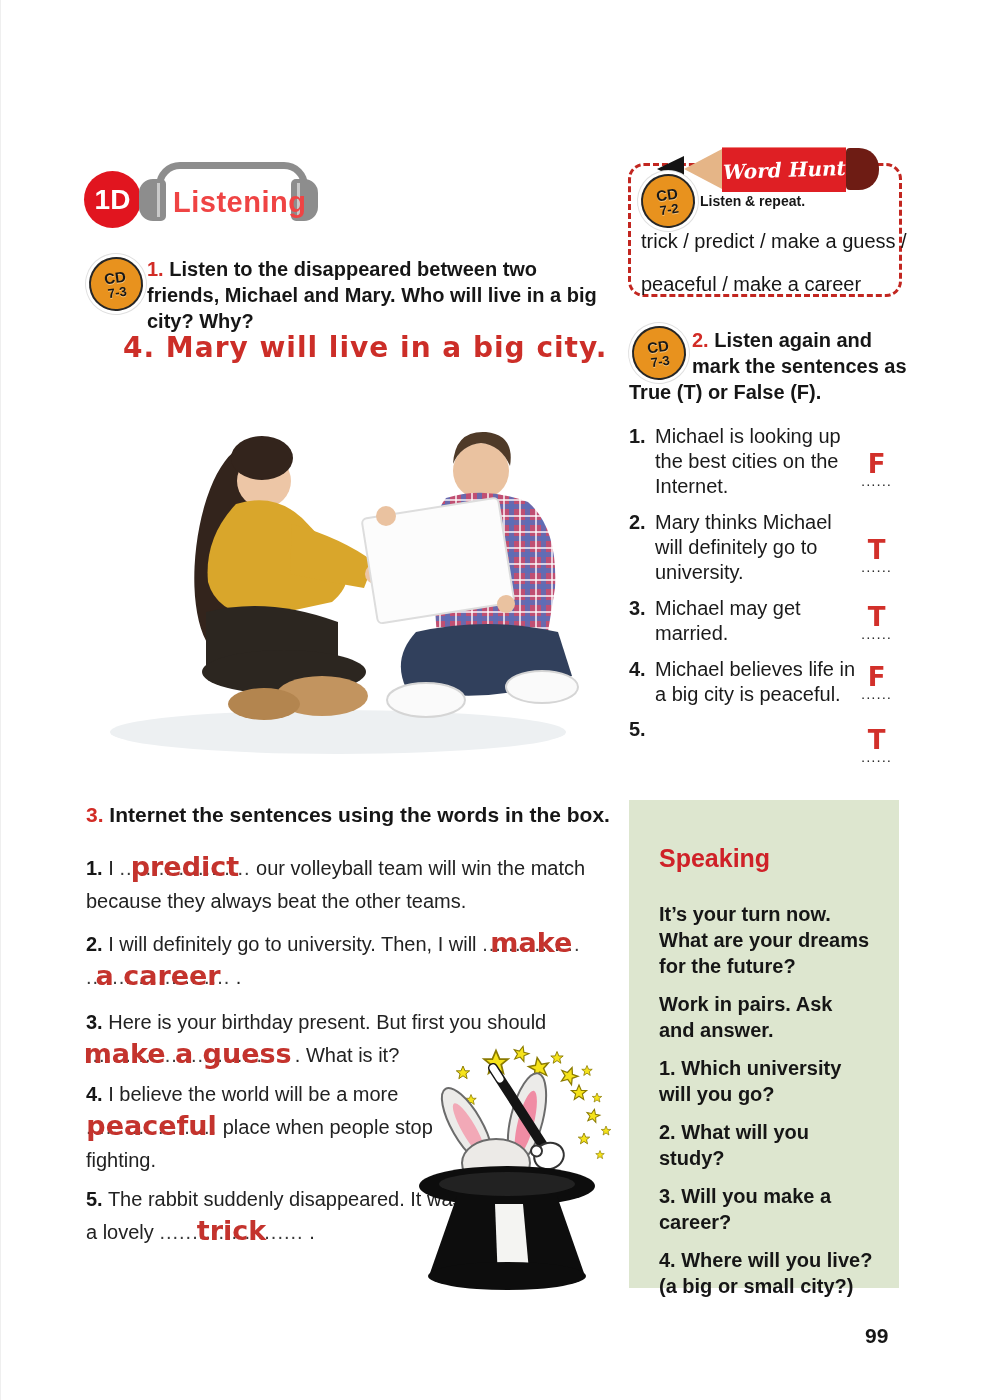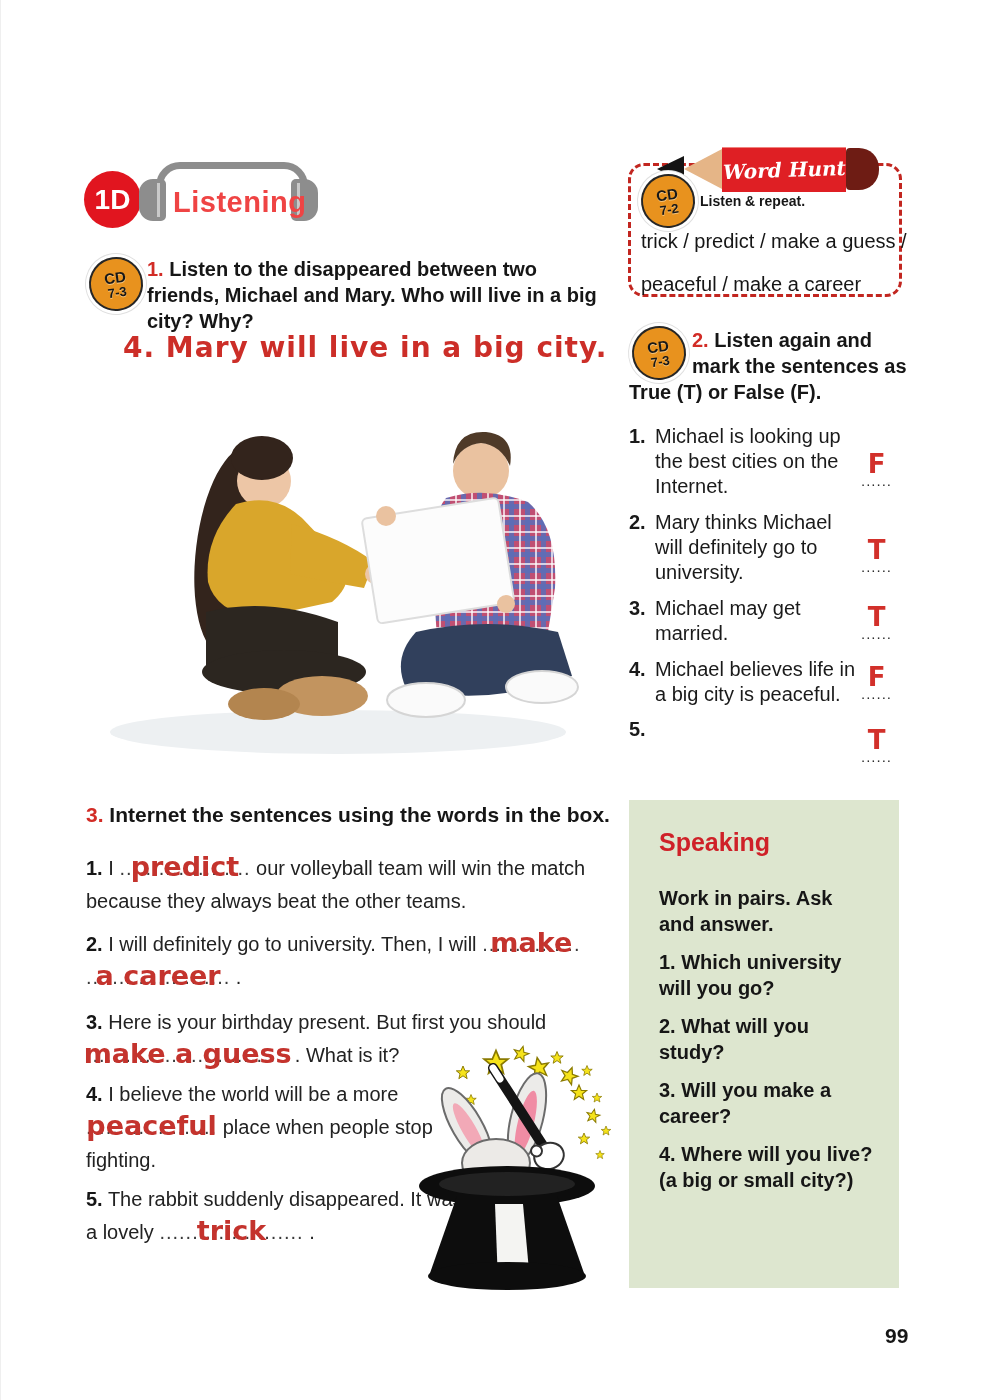--- a/index.html
+++ b/index.html
@@ -57,21 +57,21 @@
 
   
   .ex2item{display:flex;font-size:20px;line-height:25px;color:#1a1a1a;}
   .ex2item .n{font-weight:bold;width:26px;flex:none;}
   .tfbox{display:flex;flex-direction:column;align-items:center;line-height:1;}
   .tfbox .tf{color:#d2302a;font-weight:800;font-size:26px;font-family:"DejaVu Sans", sans-serif;}
   .tfbox .tfd{color:#2c2c2c;font-size:15px;letter-spacing:1px;margin-top:-4px;}
 
   
   .speak{background:#dde6cf;width:270px;height:488px;}
-  .speak .inner{padding:28px 26px 0 30px;}
+  .speak .inner{padding:44px 26px 0 30px;}
   .speak h2{margin:0 0 28px 0;color:#cf2128;font-size:25px;font-weight:800;}
   .speak p{margin:0 0 12px 0;font-size:20px;line-height:26px;font-weight:bold;color:#161616;}
 
   .pageno{font-weight:bold;font-size:21px;color:#161616;}
   .answer-script{font-family:"DejaVu Sans", sans-serif;font-weight:800;font-size:28px;
     color:#cc2e28;letter-spacing:1px;white-space:nowrap;}
 </style>
 </head>
 <body>
 
@@ -298,23 +298,24 @@
       <ellipse cx="108" cy="146" rx="68" ry="12" fill="#222222"></ellipse>
       <path d="M58,158 L158,158 L186,238 Q108,258 30,238 Z" fill="#0d0d0d"></path>
       <path d="M96,166 L124,166 L131,244 L99,244 Z" fill="#f4f4f2"></path>
       <ellipse cx="108" cy="238" rx="79" ry="14" fill="#0d0d0d"></ellipse>
     </svg>
   </div>
 
   <div class="abs speak" style="left:628px;top:800px;">
     <div class="inner">
       <h2>Speaking</h2>
+      <p>It’s your turn now. What are your dreams for the future?</p>
       <p>Work in pairs. Ask and answer.</p>
       <p>1. Which university will you go?</p>
       <p>2. What will you study?</p>
       <p>3. Will you make a career?</p>
       <p>4. Where will you live? (a big or small city?)</p>
     </div>
   </div>
 
-  <div class="abs pageno" style="left:884px;top:1324px;">99</div>
+  <div class="abs pageno" style="left:864px;top:1324px;">99</div>
 
 </div>
 
 </body></html>

